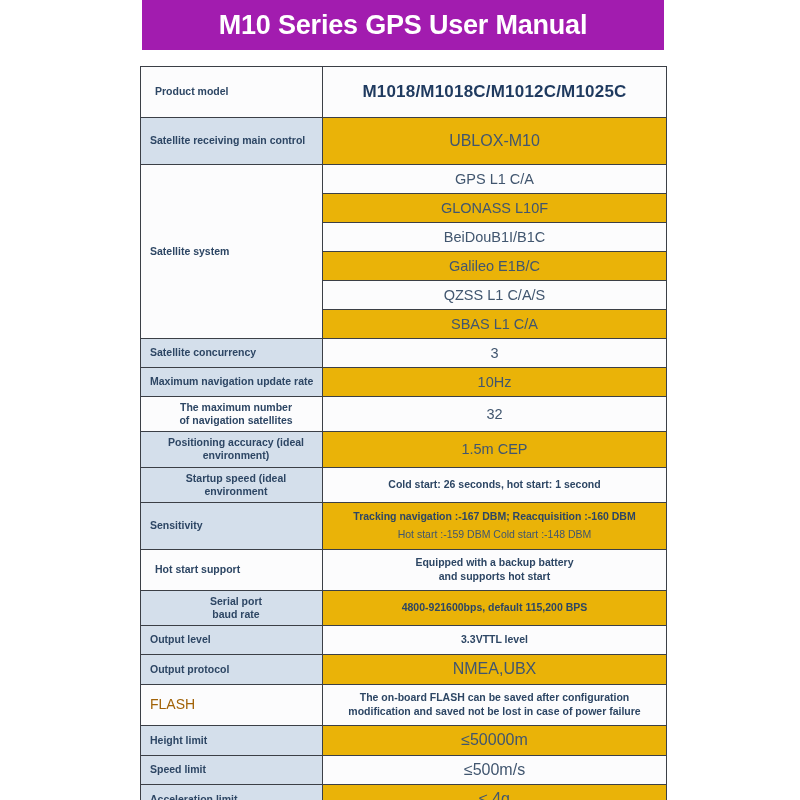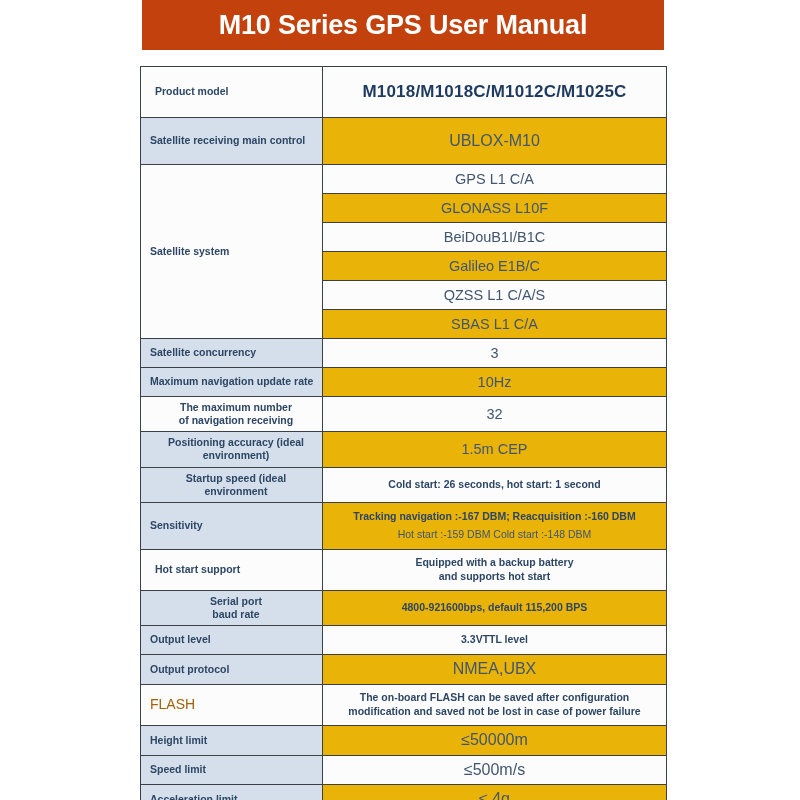--- a/index.html
+++ b/index.html
@@ -21,21 +21,21 @@
     background: #ffffff;
   }
 
   
   .title-bar {
     position: absolute;
     left: 142px;
     top: 0px;
     width: 522px;
     height: 50px;
-    background: #c2410c;
+    background: #a21caf;
     display: flex;
     align-items: center;
     justify-content: center;
   }
   .title-bar .title-text {
     color: #ffffff;
     font-size: 27px;
     font-weight: bold;
     letter-spacing: -0.2px;
     white-space: nowrap;
@@ -180,21 +180,21 @@
         </td>
         <td class="bg-vblue r-h28">
           <div class="cell-value v-md">10Hz</div>
         </td>
       </tr>
 
       <tr>
         <td class="bg-white r-h30">
           <div class="cell-label">
             <span class="two-line">The maximum number</span>
-            <span class="two-line">of navigation receiving</span>
+            <span class="two-line">of navigation satellites</span>
           </div>
         </td>
         <td class="bg-white r-h30">
           <div class="cell-value v-md">32</div>
         </td>
       </tr>
 
       <tr>
         <td class="bg-blue r-h30">
           <div class="cell-label">

